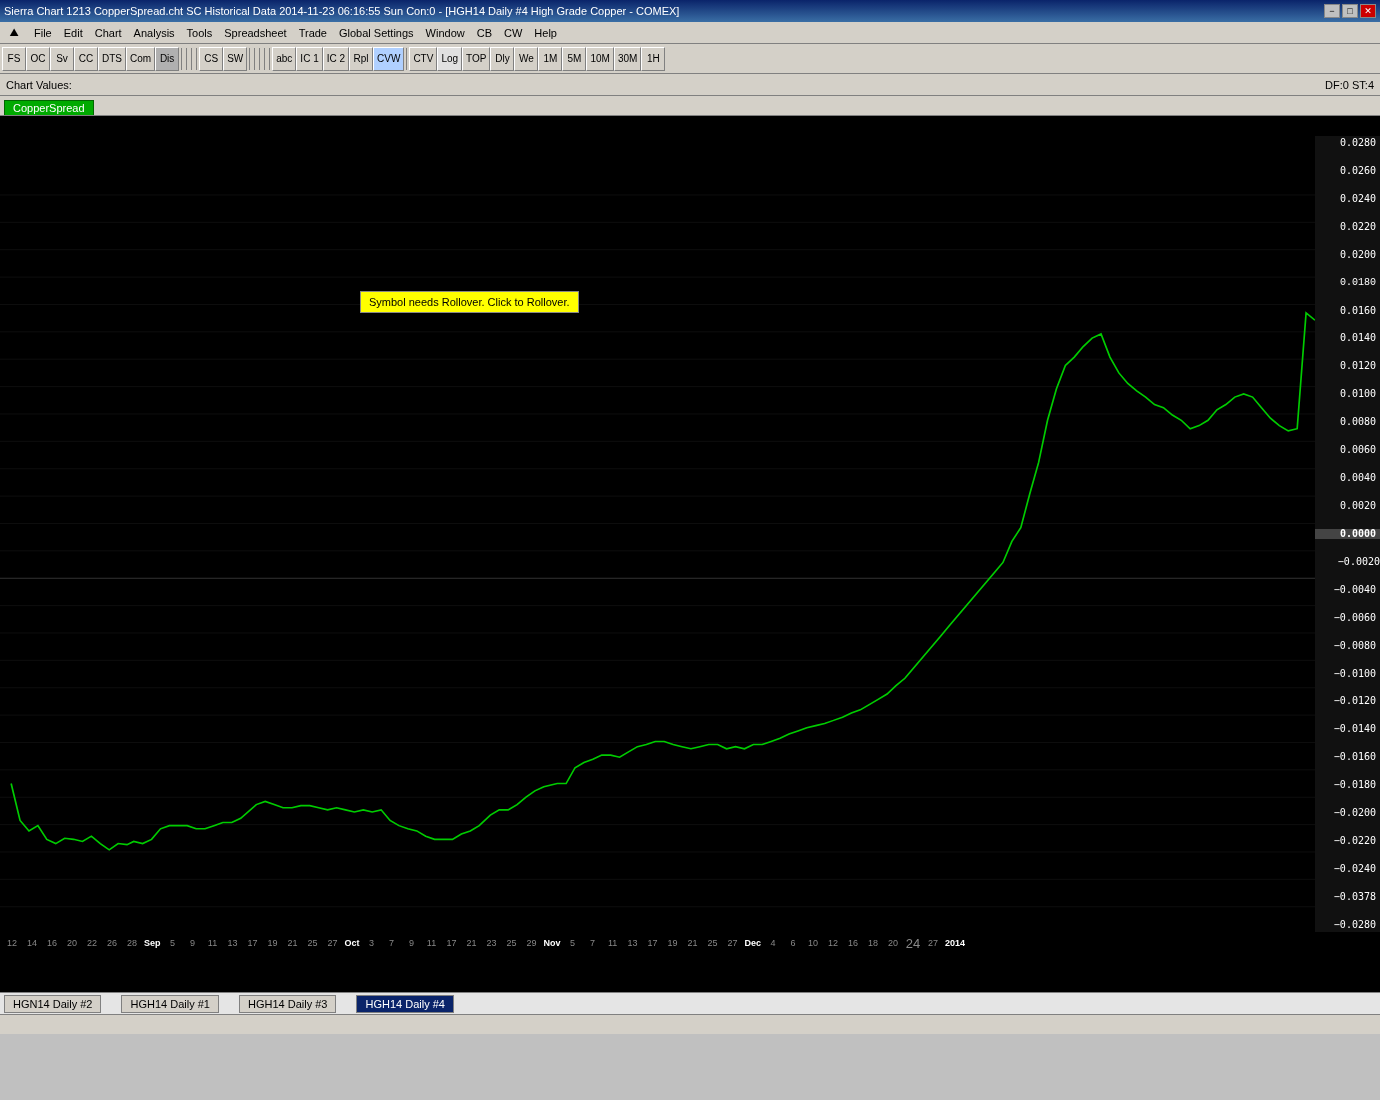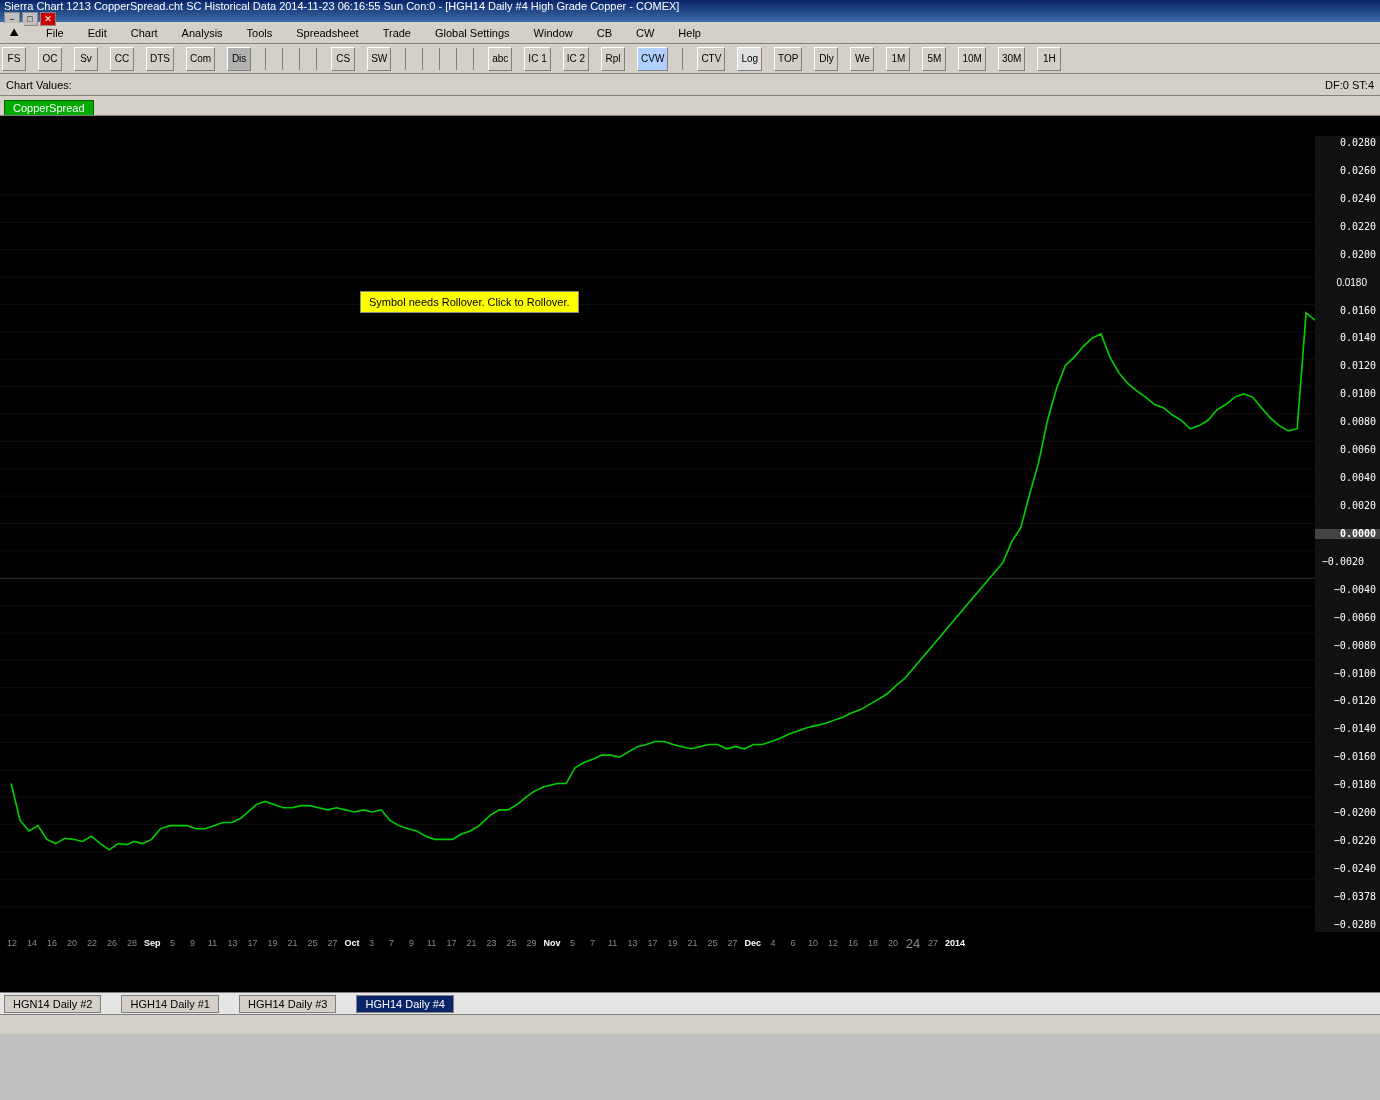--- a/index.html
+++ b/index.html
@@ -4,25 +4,24 @@
   <style>
     * { margin: 0; padding: 0; box-sizing: border-box; }
     body { background: #c0c0c0; font-family: 'Arial', sans-serif; font-size: 11px; width: 1380px; height: 1100px; overflow: hidden; }
 
     
     #title-bar {
       background: linear-gradient(to bottom, #0a246a, #3a6ea5);
       color: white;
       height: 22px;
       display: flex;
-      align-items: flex-start;
+      align-items: center;
       padding: 0 4px;
       font-size: 11px;
       user-select: none;
-      flex-direction: column;
     }
     #title-bar .title-text { flex: 1; }
     #title-bar .win-controls { display: flex; gap: 2px; }
     #title-bar .win-btn {
       width: 16px; height: 14px;
       background: #c0c0c0;
       border: 1px solid #888;
       font-size: 9px;
       display: flex; align-items: center; justify-content: center;
       cursor: pointer; color: black;
@@ -34,31 +33,31 @@
       height: 22px;
       display: flex;
       align-items: center;
       border-bottom: 1px solid #808080;
       font-size: 11px;
     }
     .menu-item {
       padding: 2px 6px;
       cursor: pointer;
       height: 100%;
-      display: flex; align-items: center; margin-left: 12px;
+      display: flex; align-items: center;
     }
 
     
     #toolbar {
       background: #d4d0c8;
       height: 30px;
       display: flex;
       align-items: center;
       padding: 2px 2px;
-      gap: 12px;
+      gap: 0;
       border-bottom: 1px solid #808080;
       flex-wrap: nowrap;
       overflow: hidden;
     }
     .tb-btn {
       min-width: 24px;
       height: 24px;
       background: #d4d0c8;
       border: 1px solid #808080;
       border-top: 1px solid #ffffff;
@@ -357,31 +356,31 @@
   </svg>
 
   <div id="rollover-tooltip">Symbol needs Rollover. Click to Rollover.</div>
 
   <div id="price-axis" style="position: absolute; right: 0px; top: 20px; bottom: 60px; width: 65px; background: rgb(17, 17, 17); display: flex; flex-direction: column; justify-content: space-between; padding: 2px 0px; z-index: 4;">
   <div class="price-tick" style="color: white; font-size: 10px; text-align: right; padding-right: 4px; font-family: monospace;">0.0280</div>
       <div class="price-tick" style="color: white; font-size: 10px; text-align: right; padding-right: 4px; font-family: monospace;">0.0260</div>
       <div class="price-tick" style="color: white; font-size: 10px; text-align: right; padding-right: 4px; font-family: monospace;">0.0240</div>
       <div class="price-tick" style="color: white; font-size: 10px; text-align: right; padding-right: 4px; font-family: monospace;">0.0220</div>
       <div class="price-tick" style="color: white; font-size: 10px; text-align: right; padding-right: 4px; font-family: monospace;">0.0200</div>
-      <div class="price-tick" style="color: white; font-size: 10px; text-align: right; padding-right: 13px; font-family: Liberation Sans, sans-serif;">0.0180</div>
+      <div class="price-tick" style="color: white; font-size: 10px; text-align: right; padding-right: 4px; font-family: Liberation Mono, monospace;">0.0180</div>
       <div class="price-tick" style="color: white; font-size: 10px; text-align: right; padding-right: 4px; font-family: monospace;">0.0160</div>
       <div class="price-tick" style="color: white; font-size: 10px; text-align: right; padding-right: 4px; font-family: monospace;">0.0140</div>
       <div class="price-tick" style="color: white; font-size: 10px; text-align: right; padding-right: 4px; font-family: monospace;">0.0120</div>
       <div class="price-tick" style="color: white; font-size: 10px; text-align: right; padding-right: 4px; font-family: monospace;">0.0100</div>
       <div class="price-tick" style="color: white; font-size: 10px; text-align: right; padding-right: 4px; font-family: monospace;">0.0080</div>
       <div class="price-tick" style="color: white; font-size: 10px; text-align: right; padding-right: 4px; font-family: monospace;">0.0060</div>
       <div class="price-tick" style="color: white; font-size: 10px; text-align: right; padding-right: 4px; font-family: monospace;">0.0040</div>
       <div class="price-tick" style="color: white; font-size: 10px; text-align: right; padding-right: 4px; font-family: monospace;">0.0020</div>
       <div class="price-tick" style="color: white; font-size: 10px; text-align: right; padding-right: 4px; font-family: monospace; background: rgb(68, 68, 68); font-weight: bold;">0.0000</div>
-      <div class="price-tick" style="color: white; font-size: 10px; text-align: right; padding-right: 16px; font-family: monospace;">−0.0020</div>
+      <div class="price-tick" style="color: white; font-size: 10px; text-align: right; padding-right: 0; font-family: monospace;">−0.0020</div>
       <div class="price-tick" style="color: white; font-size: 10px; text-align: right; padding-right: 4px; font-family: monospace;">−0.0040</div>
       <div class="price-tick" style="color: white; font-size: 10px; text-align: right; padding-right: 4px; font-family: monospace;">−0.0060</div>
       <div class="price-tick" style="color: white; font-size: 10px; text-align: right; padding-right: 4px; font-family: monospace;">−0.0080</div>
       <div class="price-tick" style="color: white; font-size: 10px; text-align: right; padding-right: 4px; font-family: monospace;">−0.0100</div>
       <div class="price-tick" style="color: white; font-size: 10px; text-align: right; padding-right: 4px; font-family: monospace;">−0.0120</div>
       <div class="price-tick" style="color: white; font-size: 10px; text-align: right; padding-right: 4px; font-family: monospace;">−0.0140</div>
       <div class="price-tick" style="color: white; font-size: 10px; text-align: right; padding-right: 4px; font-family: monospace;">−0.0160</div>
       <div class="price-tick" style="color: white; font-size: 10px; text-align: right; padding-right: 4px; font-family: monospace;">−0.0180</div>
       <div class="price-tick" style="color: white; font-size: 10px; text-align: right; padding-right: 4px; font-family: monospace;">−0.0200</div>
       <div class="price-tick" style="color: white; font-size: 10px; text-align: right; padding-right: 4px; font-family: monospace;">−0.0220</div>

